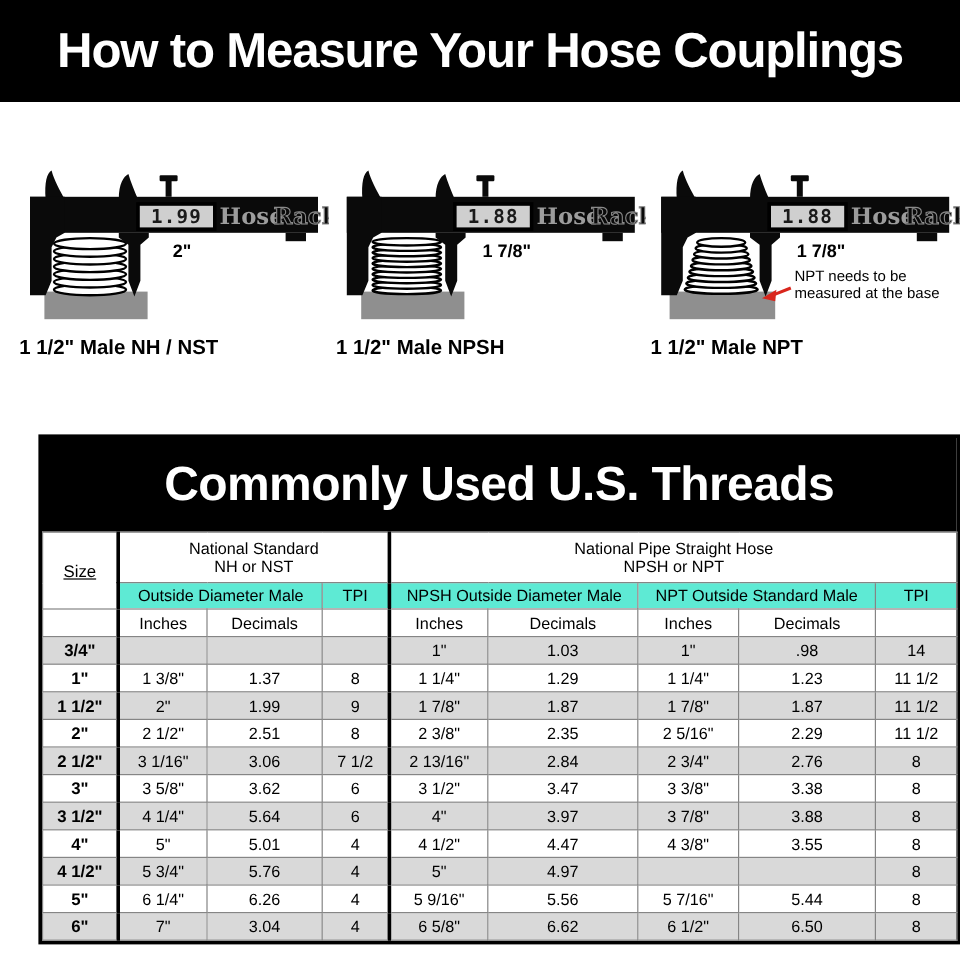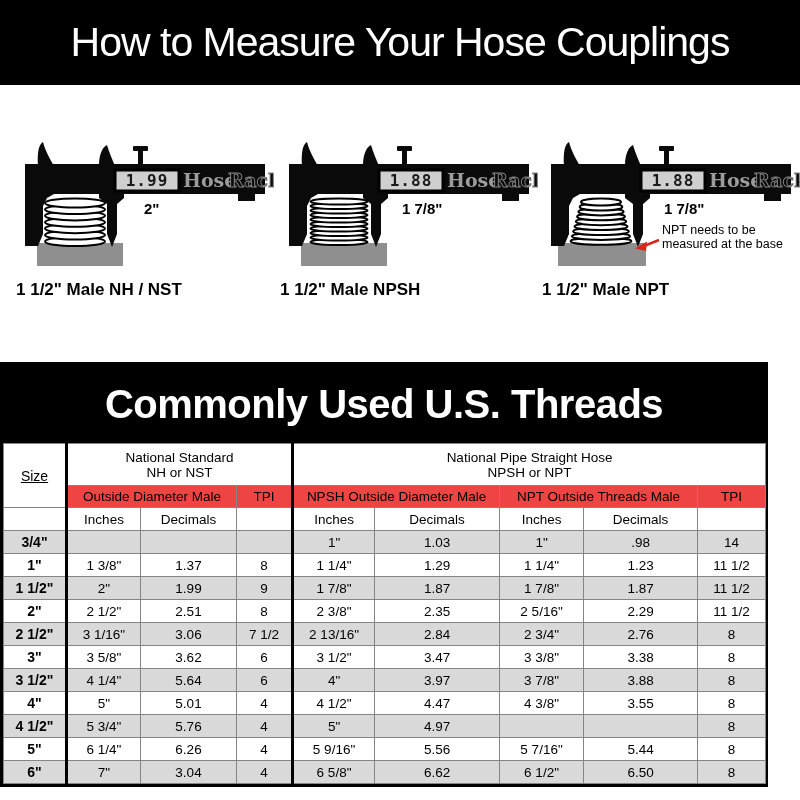--- a/index.html
+++ b/index.html
@@ -6,21 +6,21 @@
   body{
     width:800px;height:800px;position:relative;background:#fff;
     font-family:"Liberation Sans","DejaVu Sans",sans-serif;color:#000;overflow:hidden;
   }
   
   .top-banner{
     position:absolute;left:0;top:0;width:800px;height:85px;background:#000;
   }
   .top-banner h1{
     margin:0;color:#fff;text-align:center;line-height:85px;
-    font-size:41px;font-weight:normal;letter-spacing:-1px;white-space:nowrap;
+    font-size:41px;font-weight:bold;letter-spacing:-1px;white-space:nowrap;
   }
   
   .figs{position:absolute;left:0;top:140px;width:800px;height:180px;}
   .fig{position:absolute;width:262px;top:0;}
   .fig svg{display:block;}
   .fig .caption{
     margin-top:5px;padding-left:4px;font-size:17px;font-weight:bold;white-space:nowrap;
   }
   .cal-black{fill:#0a0a0a;}
   .lcd{fill:#cfcfcf;stroke:#000;stroke-width:3;}
@@ -29,35 +29,35 @@
     fill:#1a1a1a;letter-spacing:1px;
   }
   .brand-hose{font-family:"DejaVu Serif","Liberation Serif",serif;font-weight:bold;font-size:19px;fill:#9c9c9c;}
   .brand-rack{font-family:"DejaVu Serif","Liberation Serif",serif;font-weight:bold;font-size:19px;fill:#0a0a0a;stroke:#8a8a8a;stroke-width:0.9;}
   .jaw-label{font-size:15px;font-weight:bold;fill:#000;}
   .thread{fill:#fff;stroke:#000;stroke-width:2;}
   .base{fill:#8f8f8f;}
   .note-text{font-size:12.5px;fill:#000;}
   
   .table-wrap{
-    position:absolute;left:0;top:362px;width:762px;border:3px solid #000;background:#fff;
+    position:absolute;left:32px;top:362px;width:762px;border:3px solid #000;background:#fff;
   }
   .table-title{
     height:78px;background:#000;color:#fff;text-align:center;line-height:78px;
     font-size:40px;font-weight:bold;letter-spacing:-0.5px;white-space:nowrap;
   }
   table.threads{border-collapse:collapse;table-layout:fixed;width:762px;font-size:13.5px;}
   table.threads th,table.threads td{
     border:1px solid #858585;text-align:center;vertical-align:middle;
     padding:0;font-weight:normal;overflow:hidden;white-space:nowrap;
   }
   table.threads .sep{border-right:3px solid #000;margin-left:40px;}
   table.threads thead tr.grouphead{height:42px;}
   table.threads thead tr.subhead{height:22px;}
-  table.threads thead tr.subhead th{background:#ef4444;}
+  table.threads thead tr.subhead th{background:#5eead4;}
   table.threads thead tr.unitshead{height:23px;border-radius:10px;}
   table.threads tbody tr{height:23px;}
   table.threads tbody tr.shade td{background:#d9d9d9;}
   table.threads .size-col{font-weight:bold;font-size:14px;}
   th.size-head{font-weight:bold;font-size:14px;background:#fff;text-decoration:underline;}
 </style>
 </head>
 <body>
 
 <div class="top-banner">
@@ -190,21 +190,21 @@
         </th>
         <th colspan="5">
           <div>National Pipe Straight Hose</div>
           <div>NPSH or NPT</div>
         </th>
       </tr>
       <tr class="subhead">
         <th colspan="2">Outside Diameter Male</th>
         <th class="sep">TPI</th>
         <th colspan="2">NPSH Outside Diameter Male</th>
-        <th colspan="2">NPT Outside Threads Male</th>
+        <th colspan="2">NPT Outside Standard Male</th>
         <th>TPI</th>
       </tr>
       <tr class="unitshead">
         <th class="sep"></th>
         <th>Inches</th>
         <th>Decimals</th>
         <th class="sep"></th>
         <th>Inches</th>
         <th>Decimals</th>
         <th>Inches</th>

